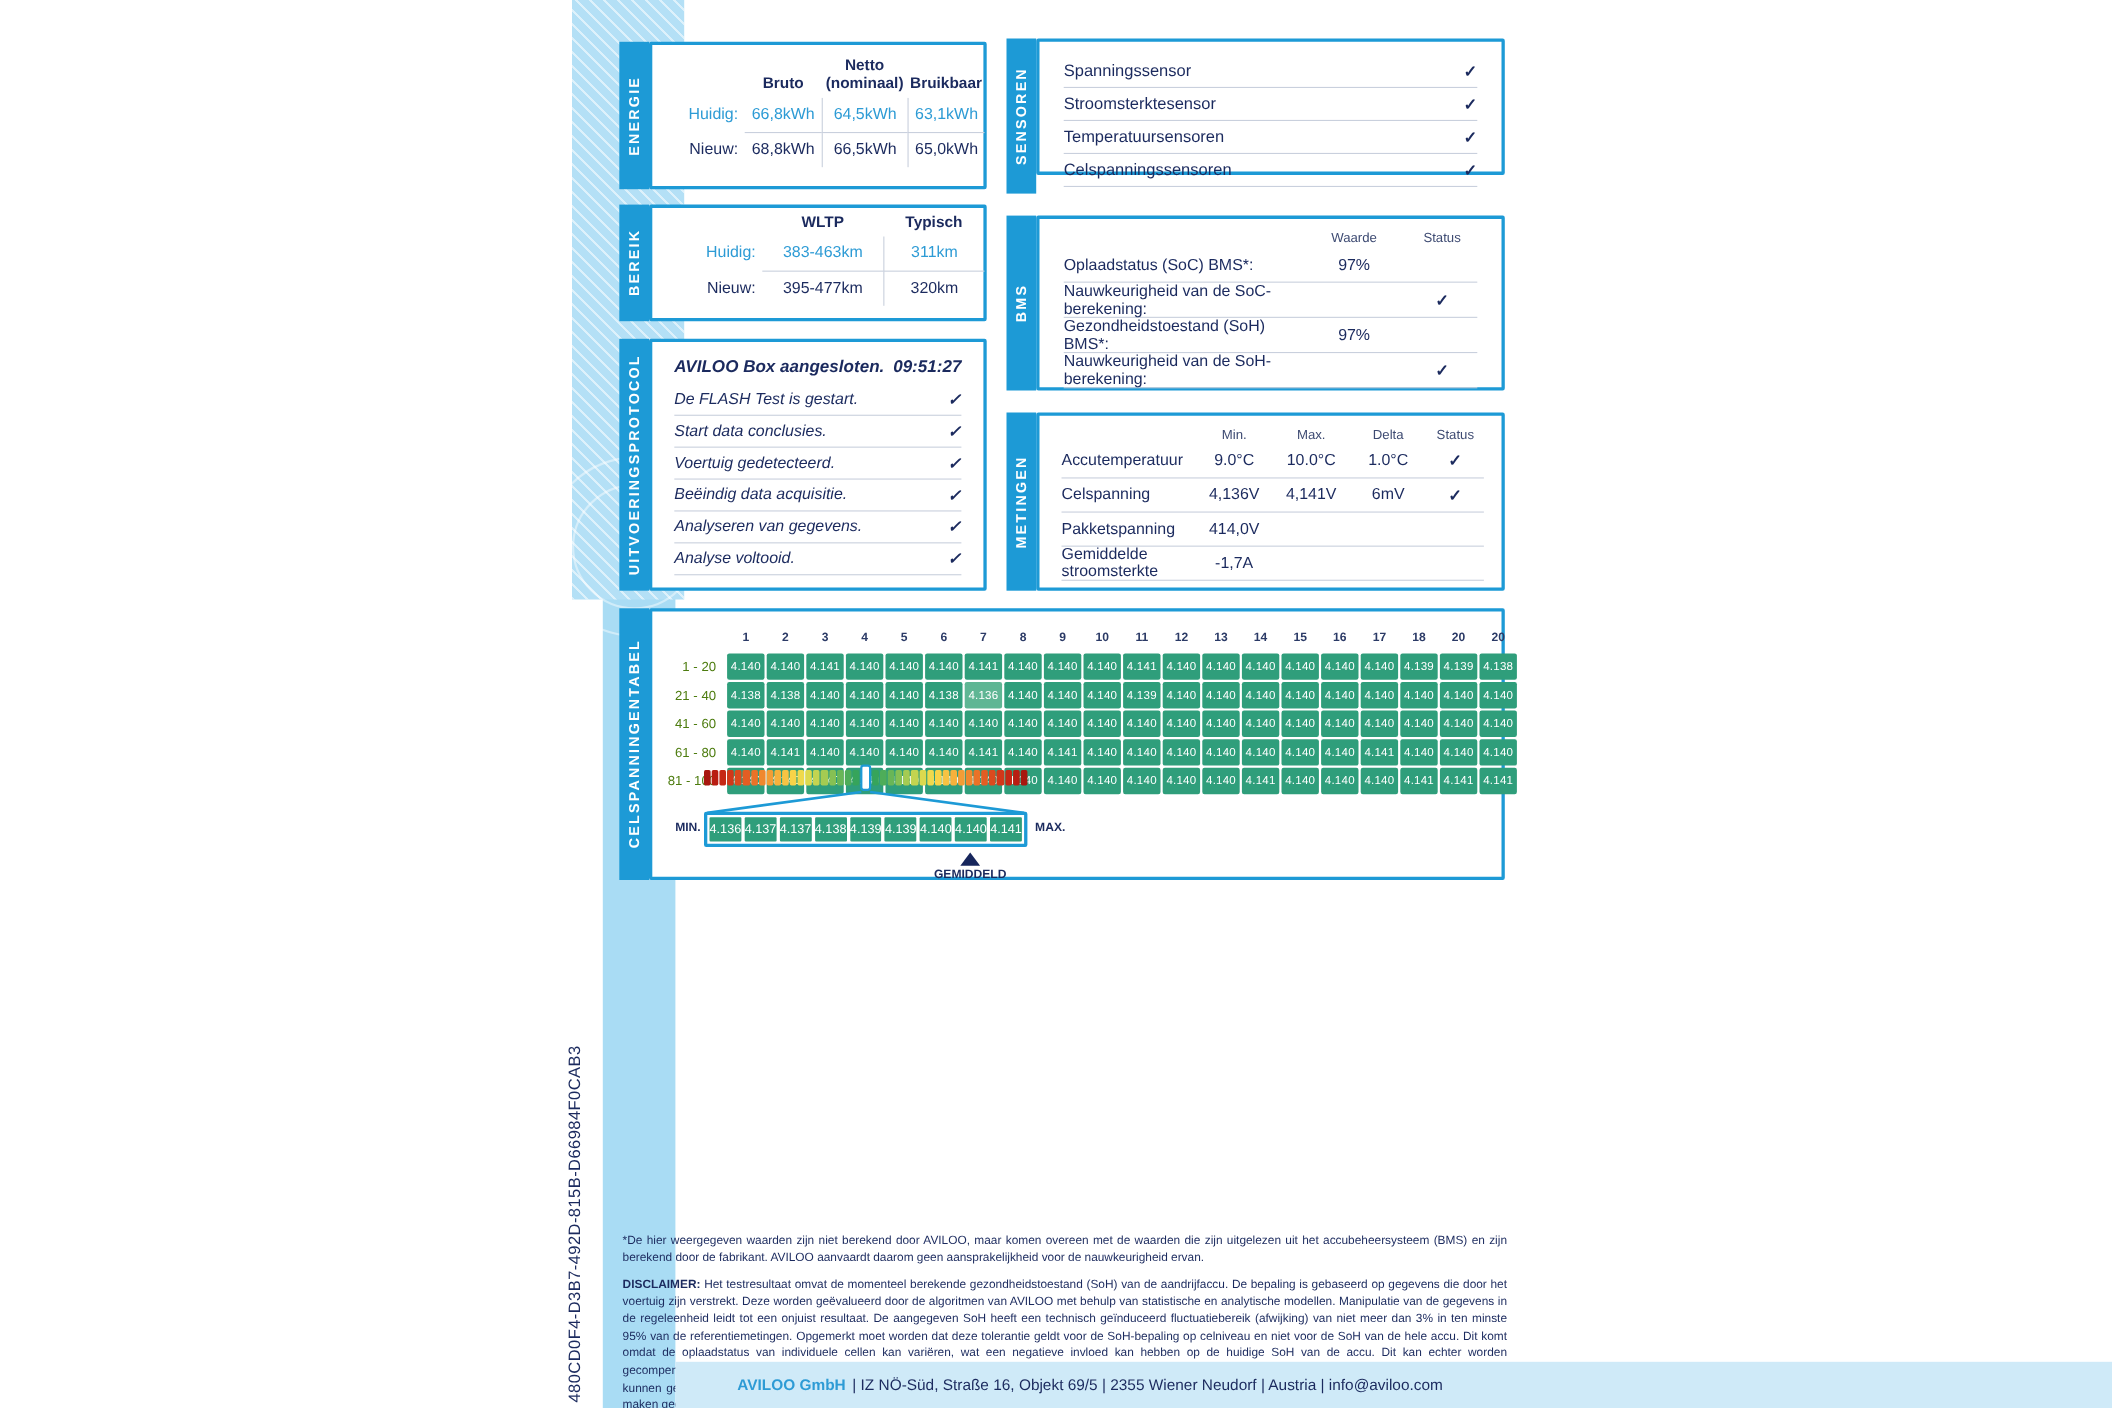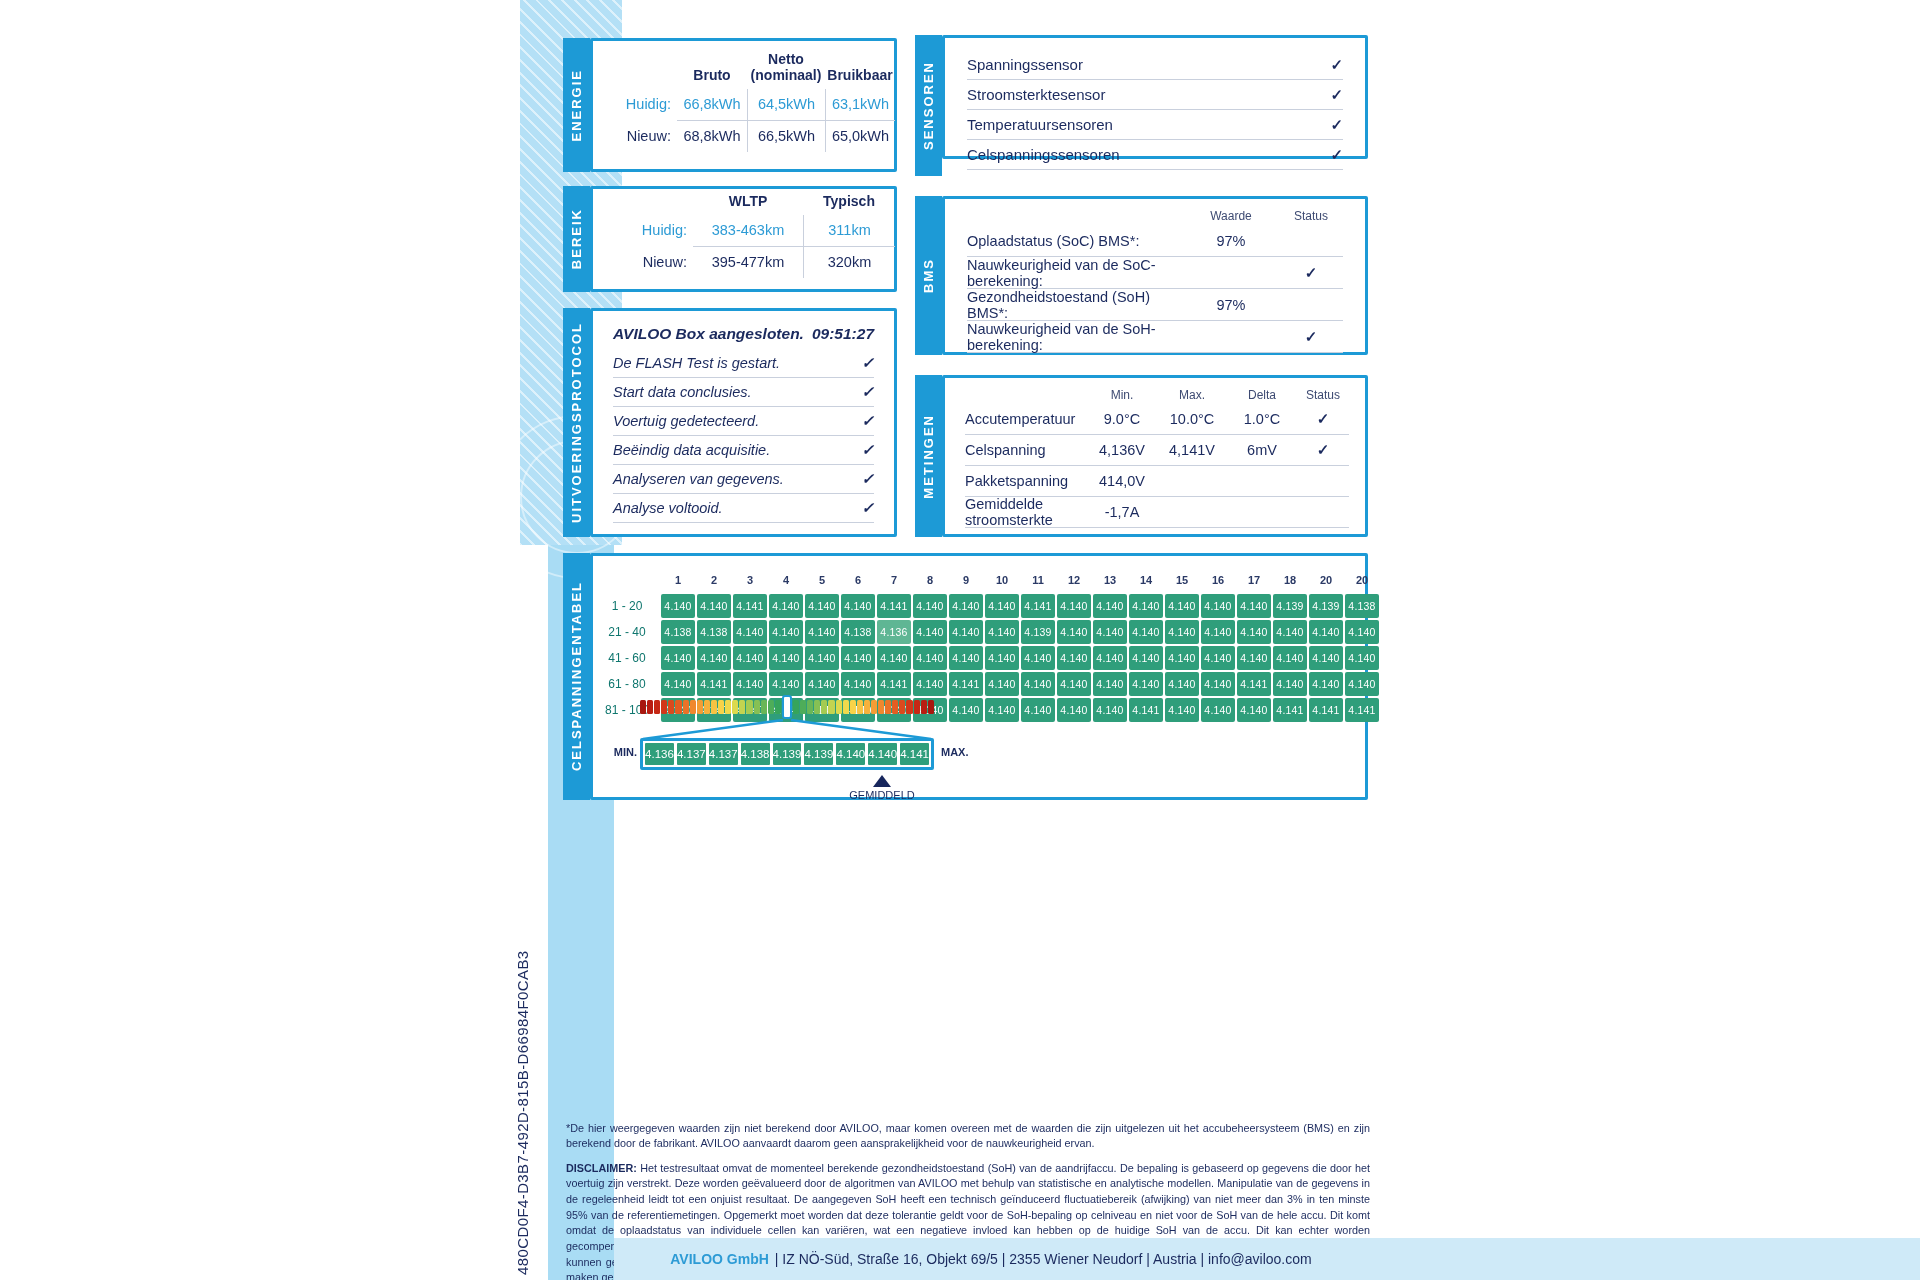--- a/index.html
+++ b/index.html
@@ -46,36 +46,36 @@
   
   .met-head{display:flex;margin:10px 16px 0 20px;font-size:12px;color:#3d4a72;}
   .met-head .sp{flex:1;} .met-head .c{width:70px;text-align:center;} .met-head .s{width:52px;text-align:center;}
   #met-rows{margin:2px 16px 0 20px;}
   .metrow{display:flex;align-items:center;height:30px;font-size:14.5px;}
   .metrow .lbl{flex:1;} .metrow .c{width:70px;text-align:center;} .metrow .s{width:52px;text-align:center;}
   
   #cv-table{position:absolute;left:10px;top:12px;display:grid;grid-template-columns:56px repeat(20,34px);
             grid-auto-rows:24px;gap:2px;align-items:center;}
   .cv-num{font-size:11px;font-weight:600;color:#2b3a66;text-align:center;}
-  .cv-rowlabel{font-size:12px;color:#0f766e;text-align:center;padding-right:8px;}
+  .cv-rowlabel{font-size:12px;color:#4d7c0f;text-align:right;padding-right:8px;}
   .cv-cell{background:#2f9e7b;color:#fff;font-size:10.5px;text-align:center;line-height:24px;height:24px;
            border-radius:2px;letter-spacing:.2px;}
   .cv-cell.min{background:#5fb694;}
   
   #gradient-bar{position:absolute;left:47px;top:144px;width:294px;height:14px;display:flex;gap:1px;align-items:center;}
   .seg{flex:1;height:14px;border-radius:1.5px;}
   .seg-hi{height:20px;background:#fff;border:2px solid #1d9ad6;border-radius:3px;}
   #minmax-strip{position:absolute;left:47px;top:182px;width:294px;height:32px;border:3px solid #1d9ad6;
                 border-radius:2px;background:#fff;box-sizing:border-box;display:flex;gap:3px;padding:2px;}
   .strip-cell{flex:1;background:#2f9e7b;color:#fff;font-size:11.5px;display:flex;align-items:center;
               justify-content:center;border-radius:1px;}
   .minmax-label{position:absolute;top:190px;font-size:11px;font-weight:bold;color:#1b2a5e;}
   #avg-triangle{position:absolute;left:280px;top:219px;width:0;height:0;
                 border-left:9px solid transparent;border-right:9px solid transparent;border-bottom:12px solid #17265c;}
-  #avg-label{position:absolute;left:239px;top:233px;width:100px;text-align:center;font-size:11px;font-weight:normal;}
+  #avg-label{position:absolute;left:239px;top:233px;width:100px;text-align:center;font-size:11px;font-weight:bold;}
   #funnel{position:absolute;left:0;top:0;pointer-events:none;}
   
   #footnote{position:absolute;left:566px;top:1110px;width:804px;font-size:10.8px;line-height:1.42;
             text-align:justify;color:#1b2a5e;}
   #disclaimer{position:absolute;left:566px;top:1150px;width:804px;font-size:10.8px;line-height:1.45;
               text-align:justify;color:#1b2a5e;}
   #footer-bar{position:absolute;left:614px;top:1238px;width:1306px;height:42px;background:#cfeaf8;}
   #footer-line{position:absolute;left:0;top:0;width:754px;height:42px;display:flex;align-items:center;
                justify-content:center;font-size:14px;color:#1b2a5e;}
   #footer-line .co{color:#2d9bd5;font-weight:bold;margin-right:6px;}

